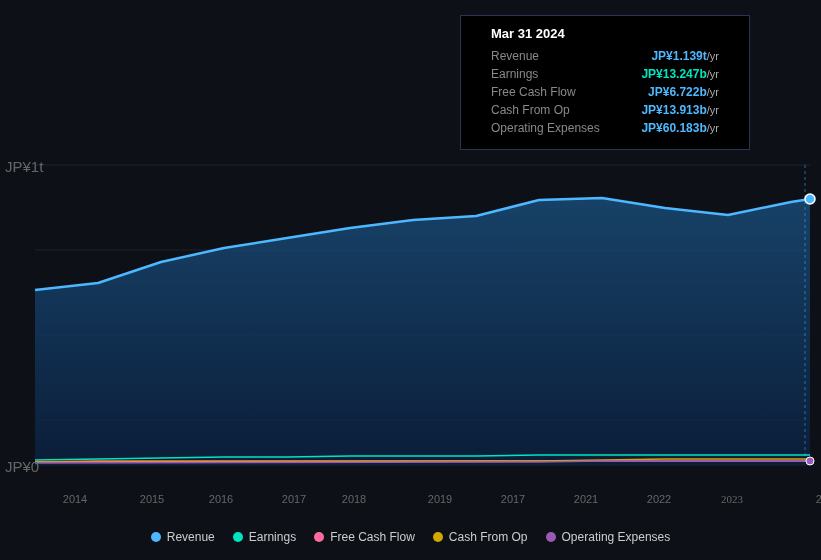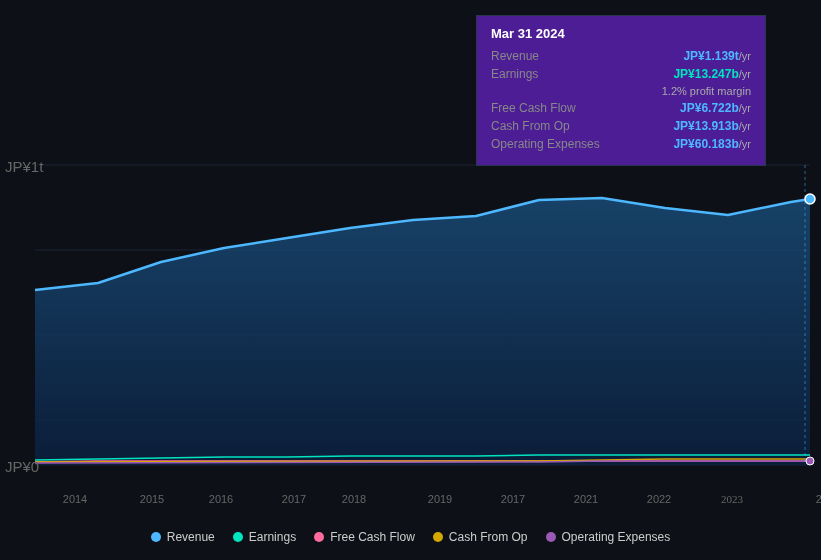--- a/index.html
+++ b/index.html
@@ -14,24 +14,24 @@
     }
     #chart-container {
       position: relative;
       width: 821px;
       height: 560px;
     }
     
     #tooltip {
       position: absolute;
       top: 15px;
-      left: 476px;
-      background: #4c1d95;
+      left: 460px;
+      background: #000000;
       border: 1px solid #2a3550;
-      padding: 10px 14px;
+      padding: 10px 30px;
       min-width: 290px;
       z-index: 10;
     }
     #tooltip-date {
       color: #fff;
       font-size: 13px;
       font-weight: bold;
       margin-bottom: 8px;
     }
     .tooltip-row {
@@ -200,24 +200,20 @@
       </span>
     </div>
 
     <div class="tooltip-row">
       <span class="tooltip-label">Earnings</span>
       <span class="tooltip-value" style="color:#00e5bf;">
         <span>JP¥13.247b</span><span class="unit">/yr</span>
       </span>
     </div>
 
-    <div class="tooltip-row">
-      <span class="tooltip-label"></span>
-      <span class="profit-margin">1.2% profit margin</span>
-    </div>
 
     <div class="tooltip-row">
       <span class="tooltip-label">Free Cash Flow</span>
       <span class="tooltip-value" style="color:#4db8ff;">
         <span>JP¥6.722b</span><span class="unit">/yr</span>
       </span>
     </div>
 
     <div class="tooltip-row">
       <span class="tooltip-label">Cash From Op</span>

